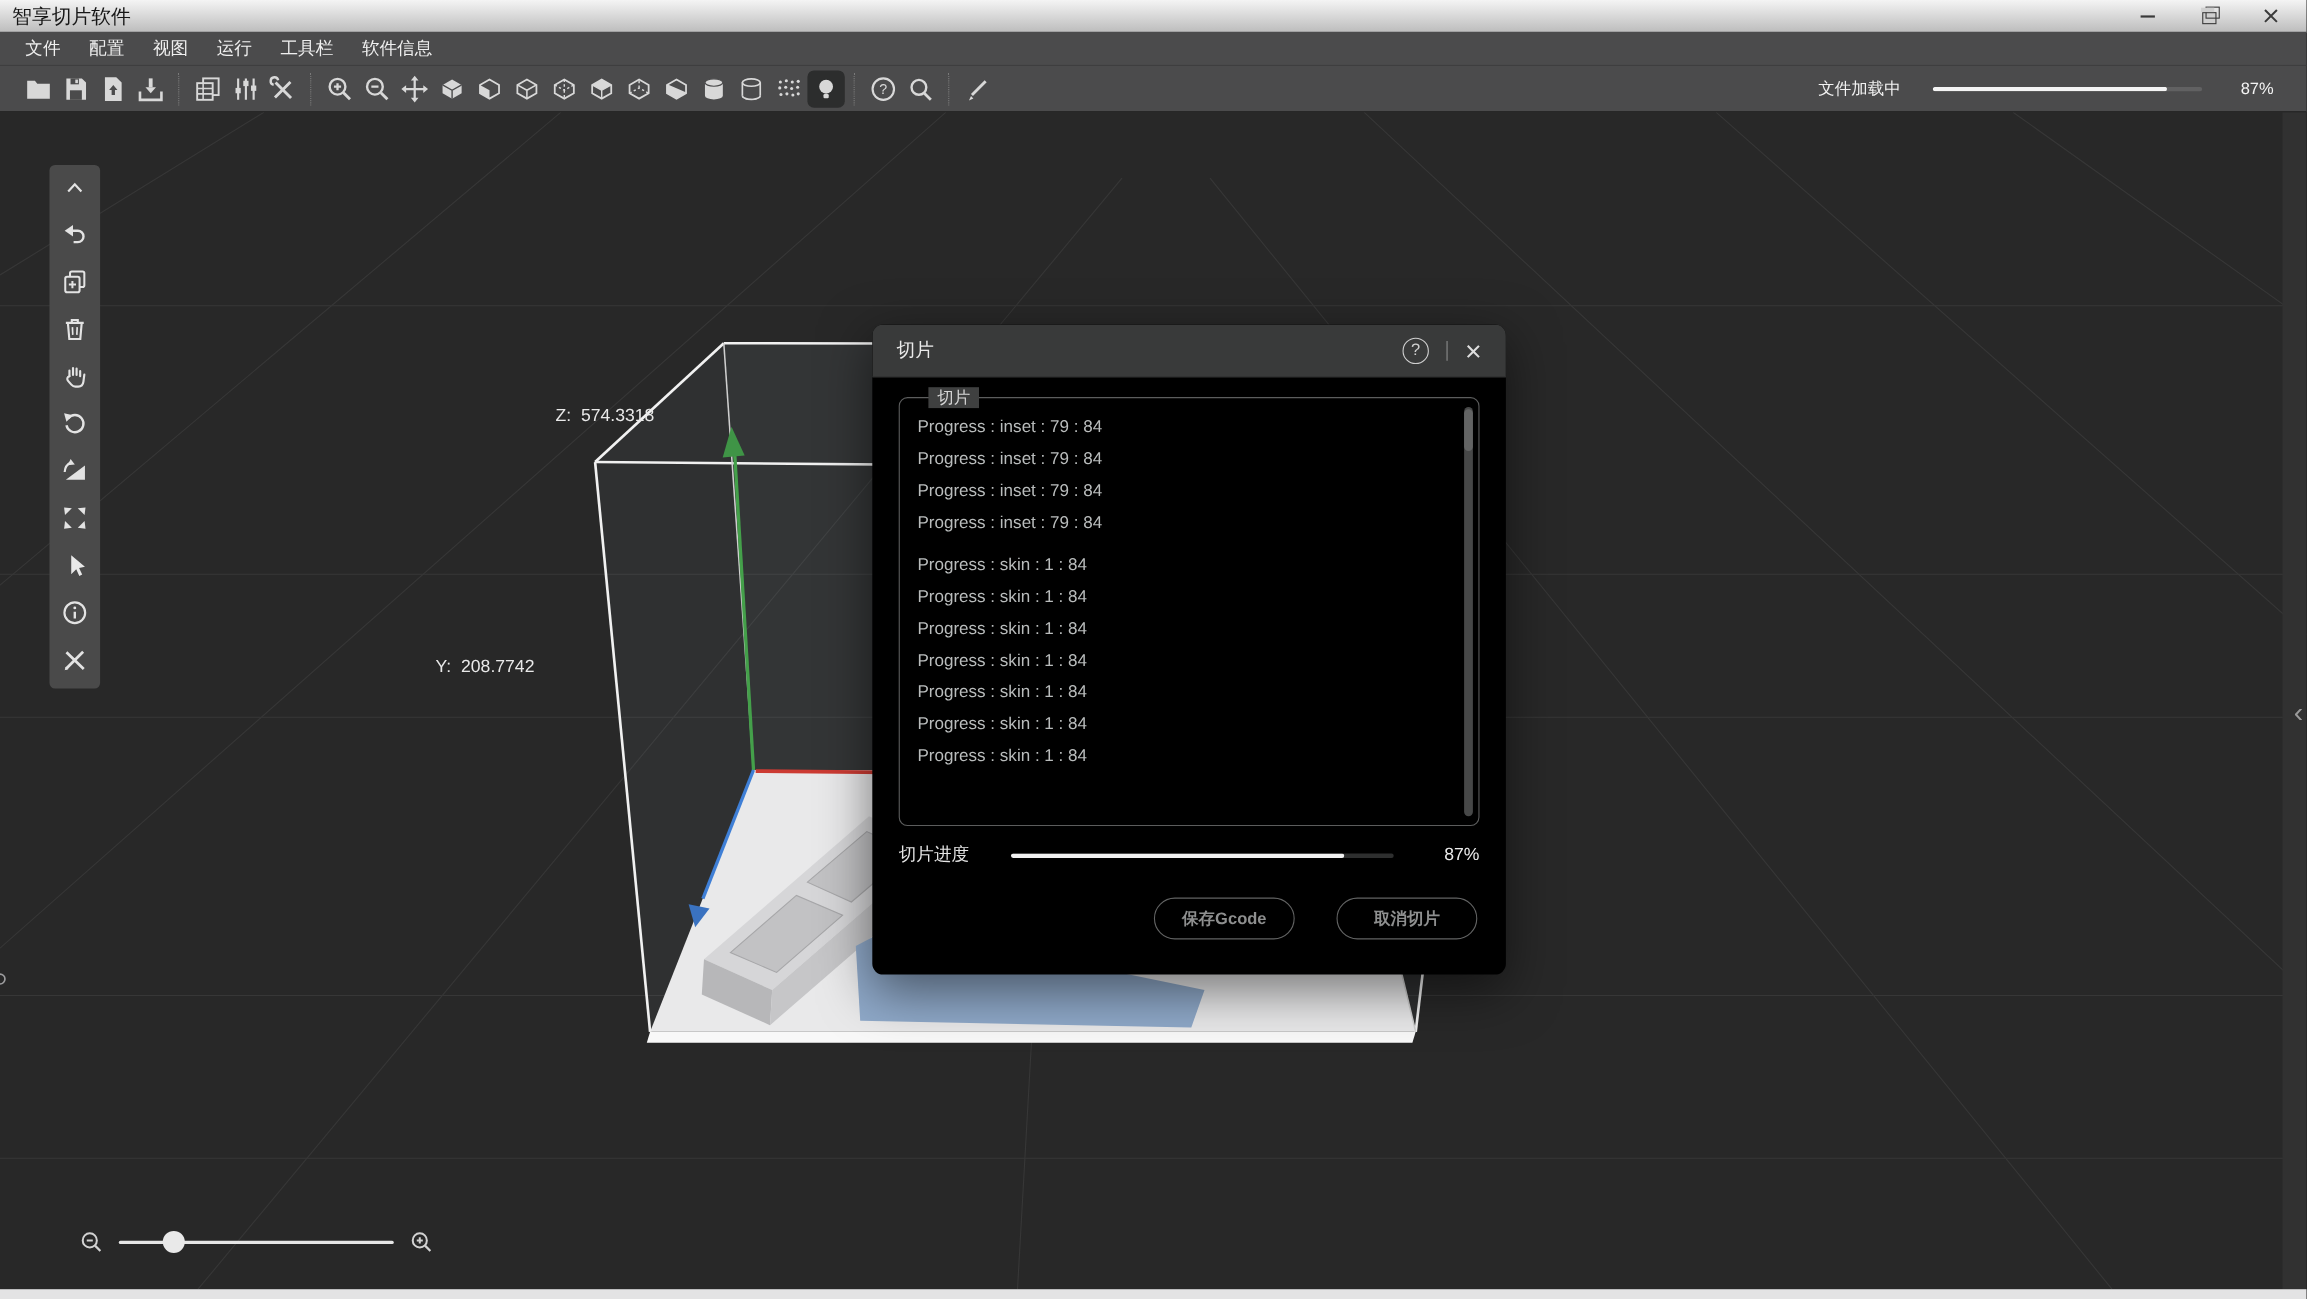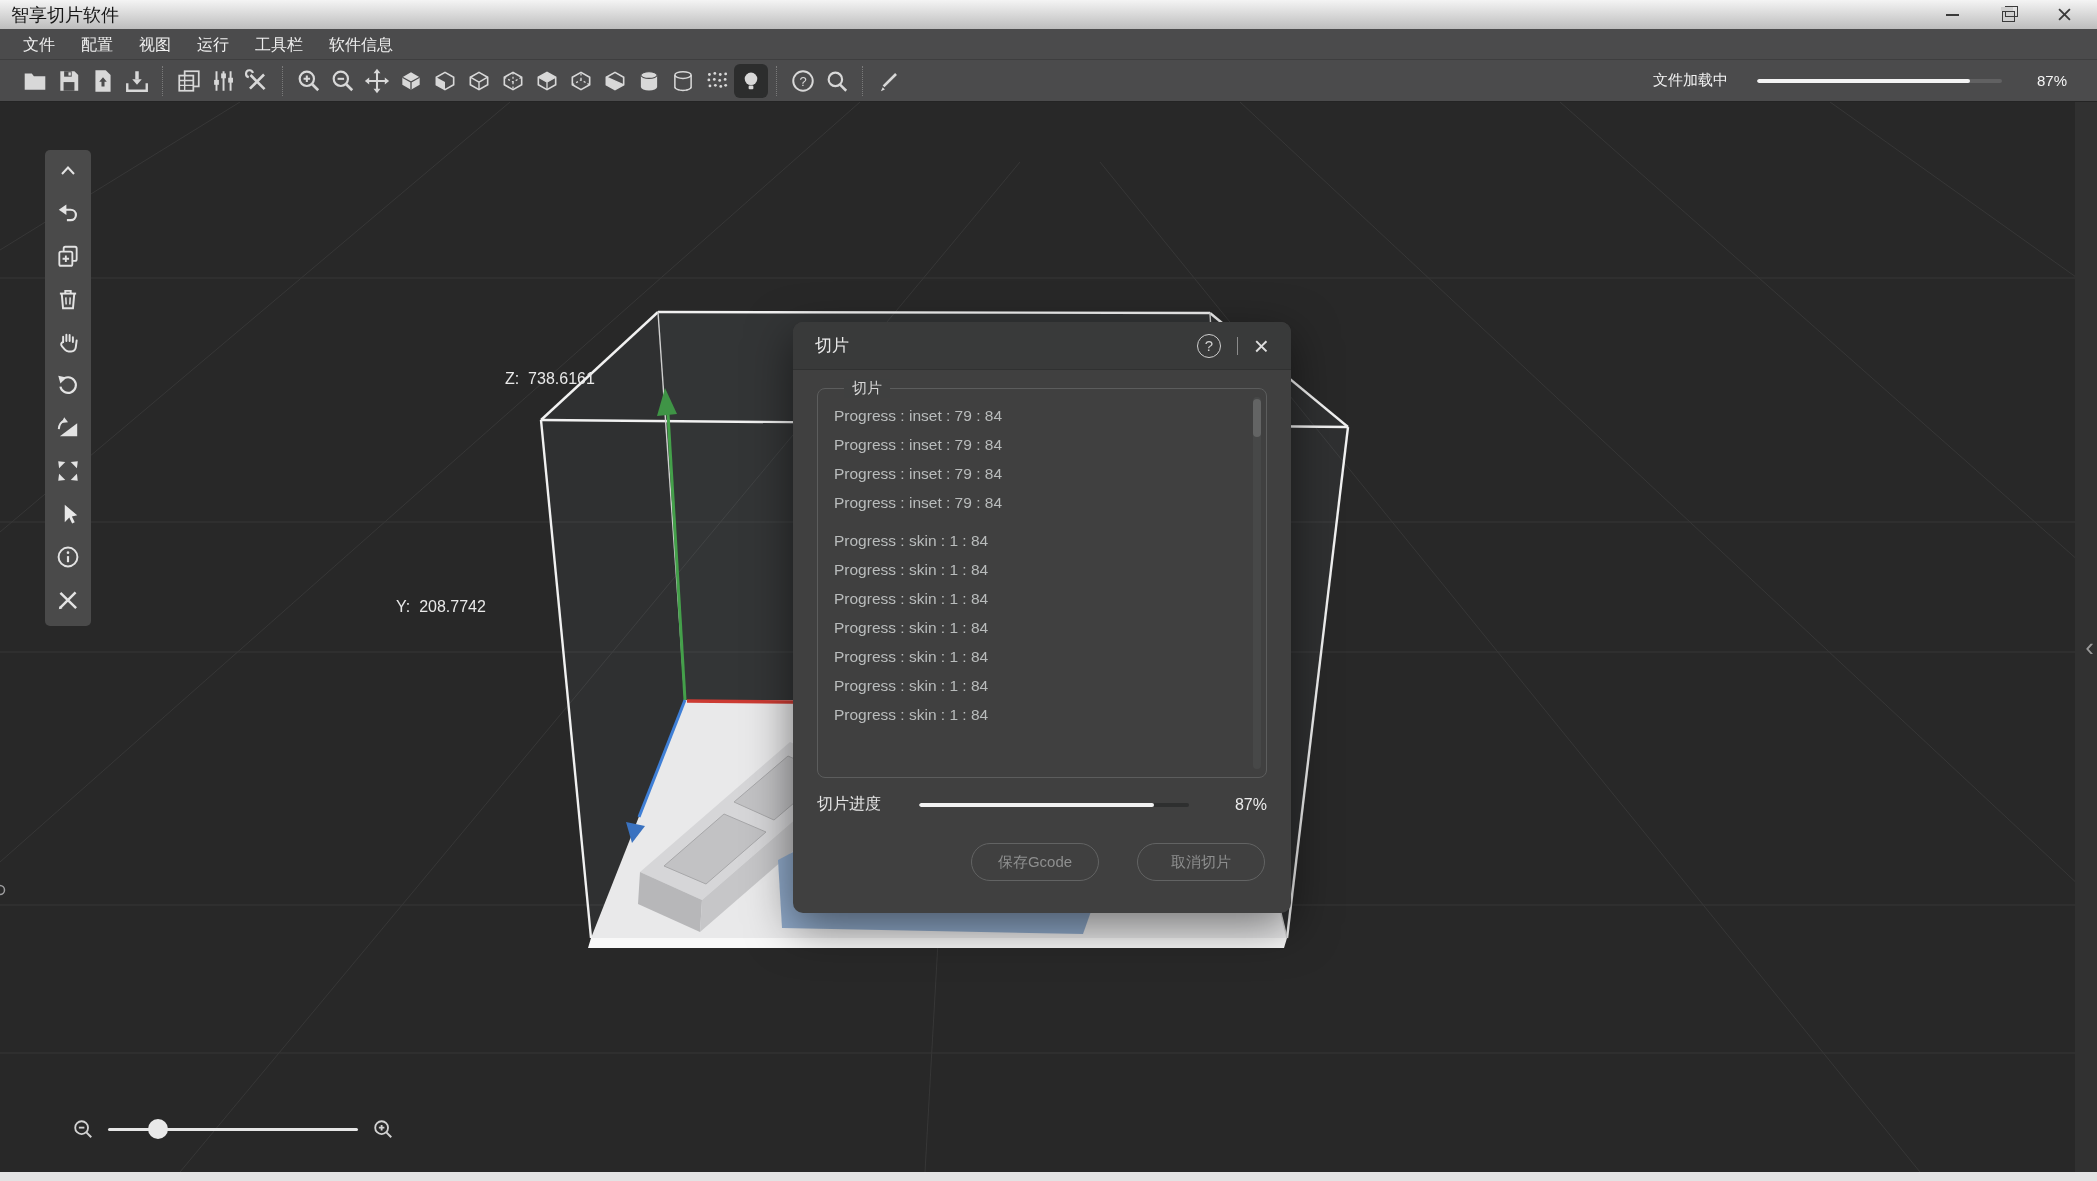--- a/index.html
+++ b/index.html
@@ -58,22 +58,22 @@
   }
   .pal-btn{width:30px;height:28px;display:flex;align-items:center;justify-content:center;}
   
   .zoombar{position:absolute;left:72px;top:1016px;display:flex;align-items:center;gap:14px;}
   .zb-track{position:relative;width:250px;height:3px;border-radius:2px;background:#e6e6e6;}
   .zb-knob{position:absolute;top:50%;transform:translateY(-50%);width:20px;height:20px;border-radius:50%;background:#e9e9e9;}
   
   .statusbar{position:absolute;left:0;right:0;bottom:0;height:9px;background:#e3e3e4;}
   
   .dialog{
-    position:absolute;left:793px;top:322px;width:498px;height:591px;
-    background:#404040;border-radius:10px;box-shadow:0 14px 46px rgba(0,0,0,.5);
+    position:absolute;left:793px;top:295px;width:576px;height:591px;
+    background:#000000;border-radius:10px;box-shadow:0 14px 46px rgba(0,0,0,.5);
     overflow:hidden;box-sizing:border-box;
   }
   .dlg-titlebar{
     height:48px;background:#393a3a;border-bottom:1px solid #303131;
     display:flex;align-items:center;padding:0 22px;box-sizing:border-box;
   }
   .dlg-title{color:#eaeaea;font-size:17px;}
   .dlg-tb-right{margin-left:auto;display:flex;align-items:center;gap:16px;}
   .dlg-help{
     width:24px;height:24px;border:1.7px solid #cfcfcf;border-radius:50%;
@@ -98,20 +98,21 @@
   .progress-row{display:flex;align-items:center;margin-top:16px;gap:22px;}
   .progress-label{color:#e5e5e5;font-size:16px;flex:0 0 auto;}
   .dlg-track{flex:1;height:4px;border-radius:2px;background:#2e2f2f;margin:0 16px;overflow:hidden;}
   .dlg-fill{height:100%;border-radius:2px;background:#f2f2f2;}
   .progress-pct{color:#ececec;font-size:16px;min-width:40px;text-align:right;flex:0 0 auto;}
   .btn-row{display:flex;justify-content:flex-end;gap:38px;margin-top:28px;padding-right:2px;}
   .pill-btn{
     height:38px;min-width:128px;padding:0 24px;border-radius:19px;
     border:1.5px solid #626363;background:transparent;color:#8e8f8f;font-size:15px;
     font-family:"Liberation Sans",sans-serif;
+    font-weight:bold;
   }
   svg{display:block;}
 </style>
 </head>
 <body>
 
 <div class="titlebar">
   <span class="app-title">智享切片软件</span>
   <div class="win-controls">
     <div class="win-btn">
@@ -378,21 +379,21 @@
     <g>
       <line x1="685" y1="598" x2="668" y2="312" stroke="#44a04a" stroke-width="3"></line>
       <polygon points="657,314 677,312 665,286" fill="#3f9446"></polygon>
     </g>
     <g>
       <line x1="685" y1="598" x2="639" y2="715" stroke="#3f7fd6" stroke-width="3"></line>
       <polygon points="626,720 645,724 632,741" fill="#3a72c0"></polygon>
     </g>
   </svg>
 
-  <span class="axis-label z-label">Z:  738.6161</span>
+  <span class="axis-label z-label">Z:  574.3318</span>
   <span class="axis-label y-label">Y:  208.7742</span>
   <span class="edge-chevron">‹</span>
 
   <div class="palette">
     <div class="pal-btn">
       <svg width="24" height="14" viewBox="0 0 24 14">
           <polyline points="6,11 12,4.5 18,11" fill="none" stroke="#e3e3e3" stroke-width="2"></polyline>
         </svg>
     </div>
     <div class="pal-btn">

